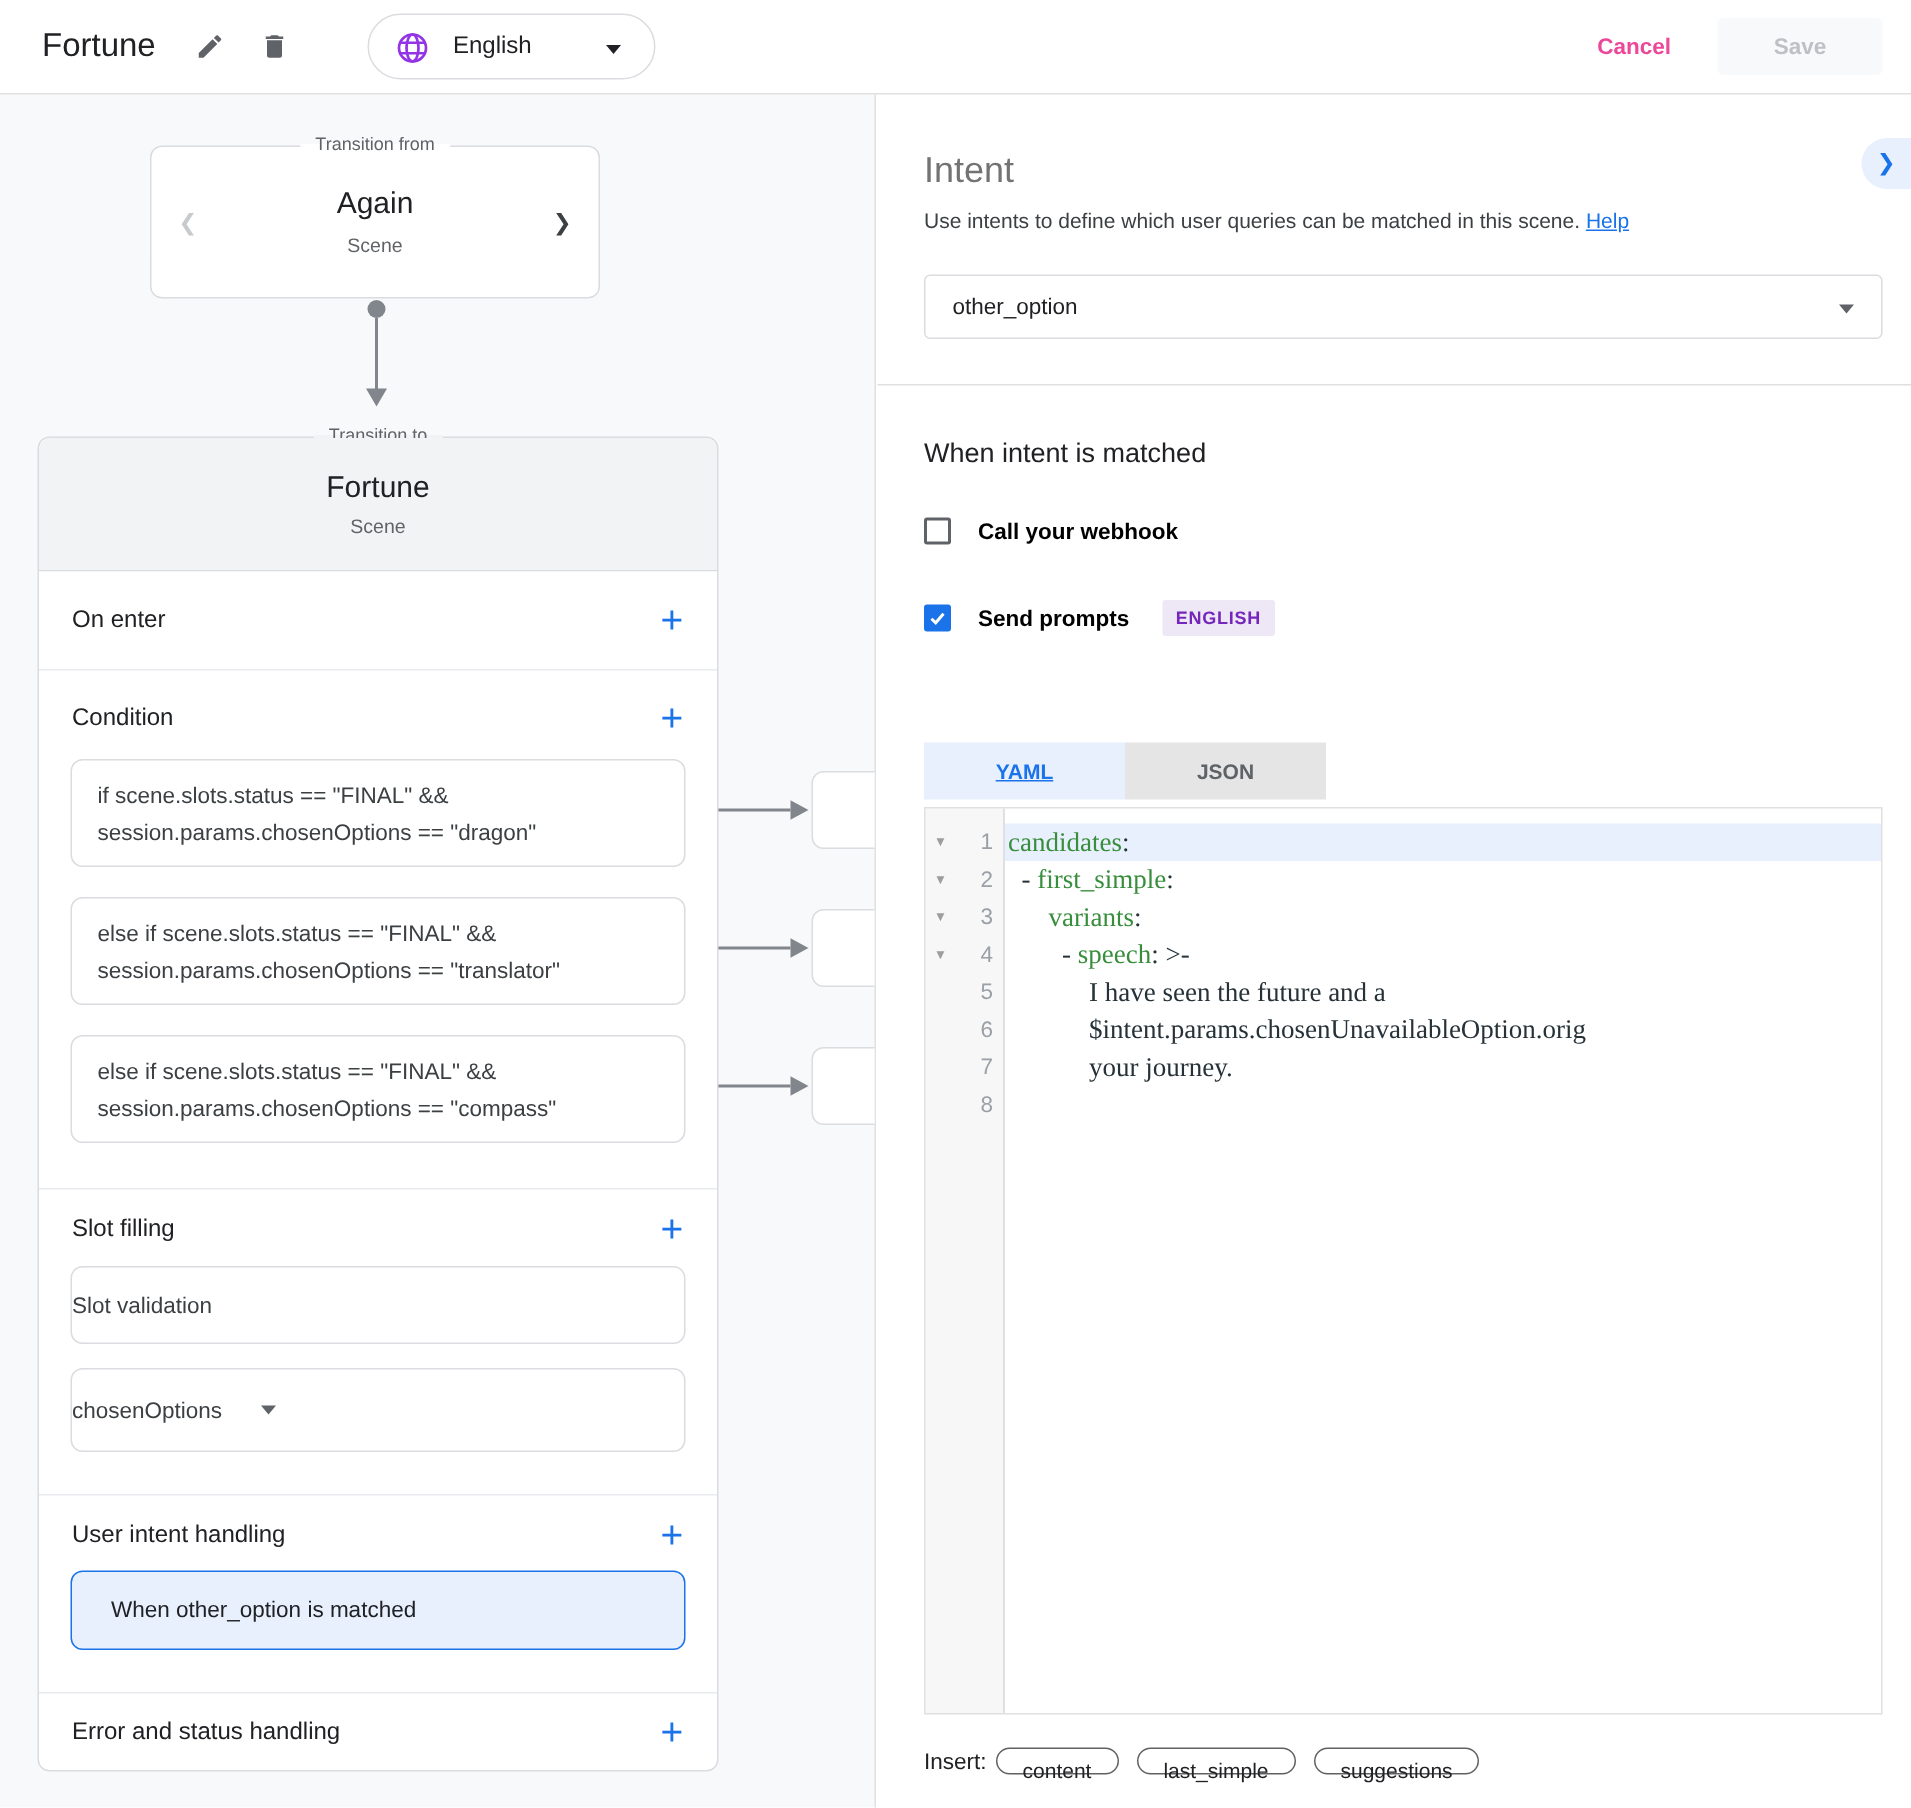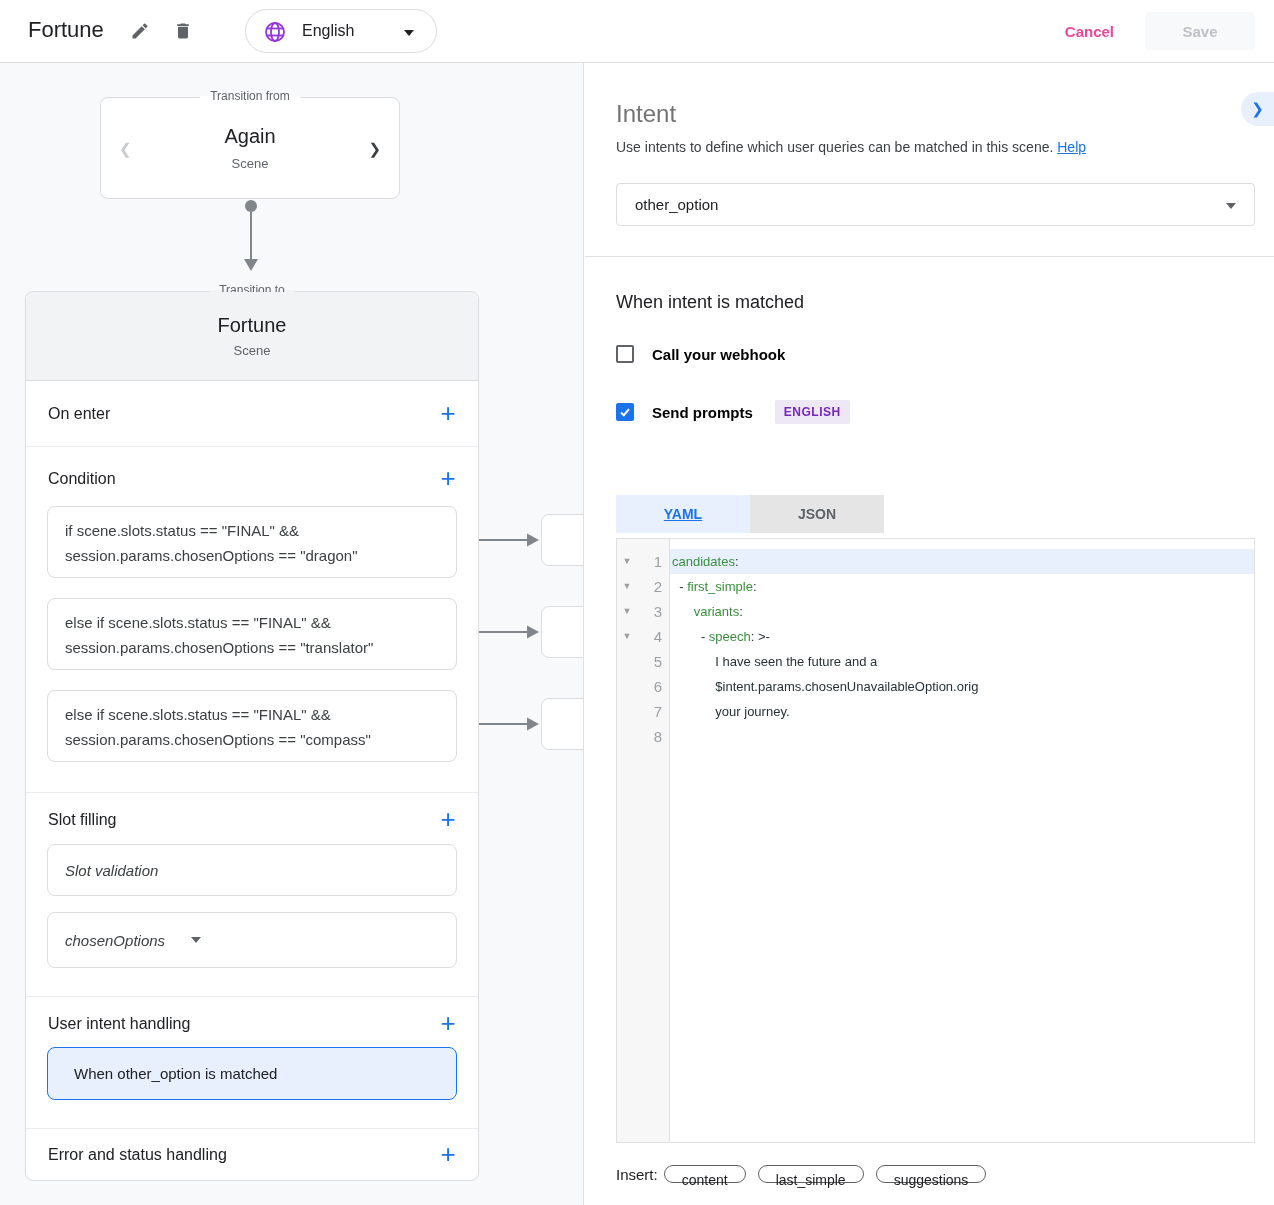--- a/index.html
+++ b/index.html
@@ -33,21 +33,21 @@
   .flow-svg{position:absolute;left:0;top:0;width:584px;height:1143px;pointer-events:none;}
   .stub{position:absolute;left:541px;width:58px;height:52px;background:#fff;border:1px solid #dadce0;border-radius:8px;box-sizing:border-box;cursor:pointer;}
 
   .to-card{position:absolute;left:25px;top:229px;width:454px;height:890px;background:#fff;border:1px solid #dadce0;border-radius:8px;box-sizing:border-box;}
   .to-card .legend{background:linear-gradient(to bottom,#f8f9fa 50%,#f1f3f4 50%);}
   .to-header{position:absolute;left:0;top:0;width:100%;height:89px;background:#f1f3f4;border-bottom:1px solid #dadce0;border-radius:8px 8px 0 0;box-sizing:border-box;}
   .sec-label{position:absolute;left:22px;font-size:16px;color:#202124;}
   .plus-btn{position:absolute;right:16px;width:28px;height:28px;text-align:center;line-height:26px;font-size:26px;font-weight:300;color:#1a73e8;cursor:pointer;}
   .sec-divider{position:absolute;left:0;width:100%;height:0;border-top:1px solid #e8eaed;}
   .cond-card{position:absolute;left:21px;width:410px;height:72px;background:#fff;border:1px solid #dadce0;border-radius:8px;box-sizing:border-box;padding:11px 0 0 17px;font-size:15px;line-height:25px;color:#3c4043;cursor:pointer;}
-  .mini-card{position:absolute;left:21px;width:410px;background:#fff;border:1px solid #dadce0;border-radius:8px;box-sizing:border-box;display:flex;align-items:center;padding-left:17px;font-size:15px;color:#3c4043;cursor:pointer;font-style:italic;}
+  .mini-card{position:absolute;left:21px;width:410px;background:#fff;border:1px solid #dadce0;border-radius:8px;box-sizing:border-box;display:flex;align-items:center;font-size:15px;color:#3c4043;cursor:pointer;}
   .mini-card .caret{margin-left:26px;}
   .intent-card{position:absolute;left:21px;width:410px;height:53px;background:#e8f0fe;border:1px solid #1a73e8;border-radius:8px;box-sizing:border-box;display:flex;align-items:center;padding-left:26px;font-size:15px;color:#202124;cursor:pointer;}
 
   
   .right-panel{position:absolute;left:585px;top:62px;width:689px;height:1143px;background:#fff;}
   .rp-title{position:absolute;left:31px;top:38px;font-size:24px;color:#737373;}
   .collapse-btn{position:absolute;right:0;top:30px;width:33px;height:34px;background:#e8f0fe;border:none;border-radius:17px 0 0 17px;color:#1a73e8;font-size:15px;text-align:center;line-height:34px;cursor:pointer;padding:0;}
   .rp-desc{position:absolute;left:31px;top:77px;font-size:14px;color:#3c4043;}
   a.help-link{color:#1a73e8;text-decoration:underline;cursor:pointer;}
   a.help-link.plain{text-decoration:none;}
@@ -64,21 +64,21 @@
   .tab{position:absolute;top:433px;width:134px;height:38px;border:none;background:#e5e5e5;font-size:14px;font-weight:bold;color:#5f6368;text-align:center;line-height:38px;cursor:pointer;font-family:inherit;padding:0;}
   .tab.active{background:#e8f0fe;color:#1a73e8;}
 
   
   .editor{position:absolute;left:31px;top:476px;width:639px;height:605px;border:1px solid #e0e0e0;box-sizing:border-box;
     background:linear-gradient(to right,#f7f7f7 0,#f7f7f7 52px,#e0e0e0 52px,#e0e0e0 53px,#fff 53px);
     overflow:hidden;padding-top:10px;cursor:text;}
   .code-row{display:flex;height:25px;line-height:25px;}
   .code-row .fold{width:20px;text-align:center;font-size:9px;color:#9e9e9e;cursor:pointer;}
   .code-row .num{width:25px;padding-right:8px;text-align:right;font-size:15px;color:#9aa0a6;font-family:"Liberation Sans",sans-serif;}
-  .code-row .t{flex:1;padding-left:2px;white-space:pre;overflow:hidden;font-family:Liberation Sans, sans-serif;font-size:13px;color:#263238;}
+  .code-row .t{flex:1;padding-left:2px;white-space:pre;overflow:hidden;font-family:Liberation Serif, serif;font-size:18px;color:#263238;}
   .code-row .t.hl{background:#e8f0fe;}
   .code-row .t .k{color:#388e3c;}
   .code-row .t .p{color:#263238;}
 
   .insert-row{position:absolute;left:31px;top:1103px;display:flex;align-items:center;}
   .insert-label{font-size:15px;color:#202124;margin-right:6px;}
   .chip{height:18px;line-height:29px;padding:0 17px;border:1px solid #616161;border-radius:16px;background:#fff;font-size:14px;color:#202124;margin-right:12px;cursor:pointer;box-sizing:border-box;font-family:inherit;}
 </style>
 </head>
 <body>

